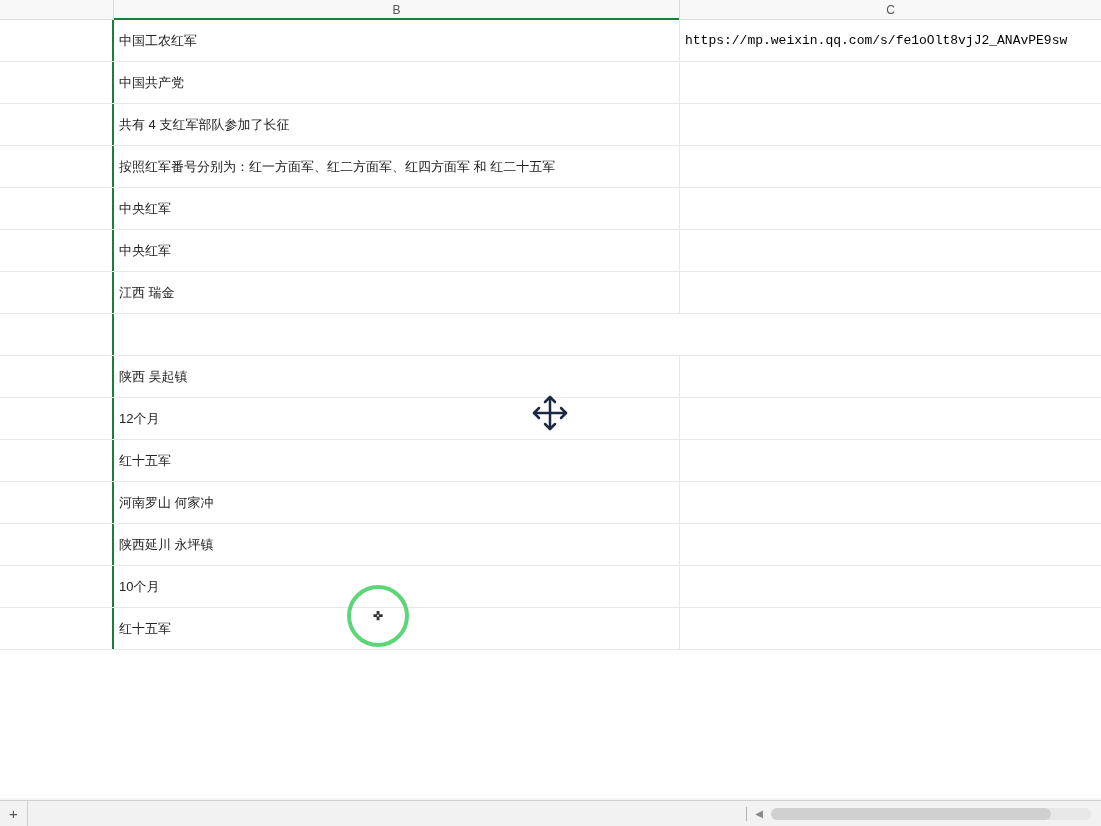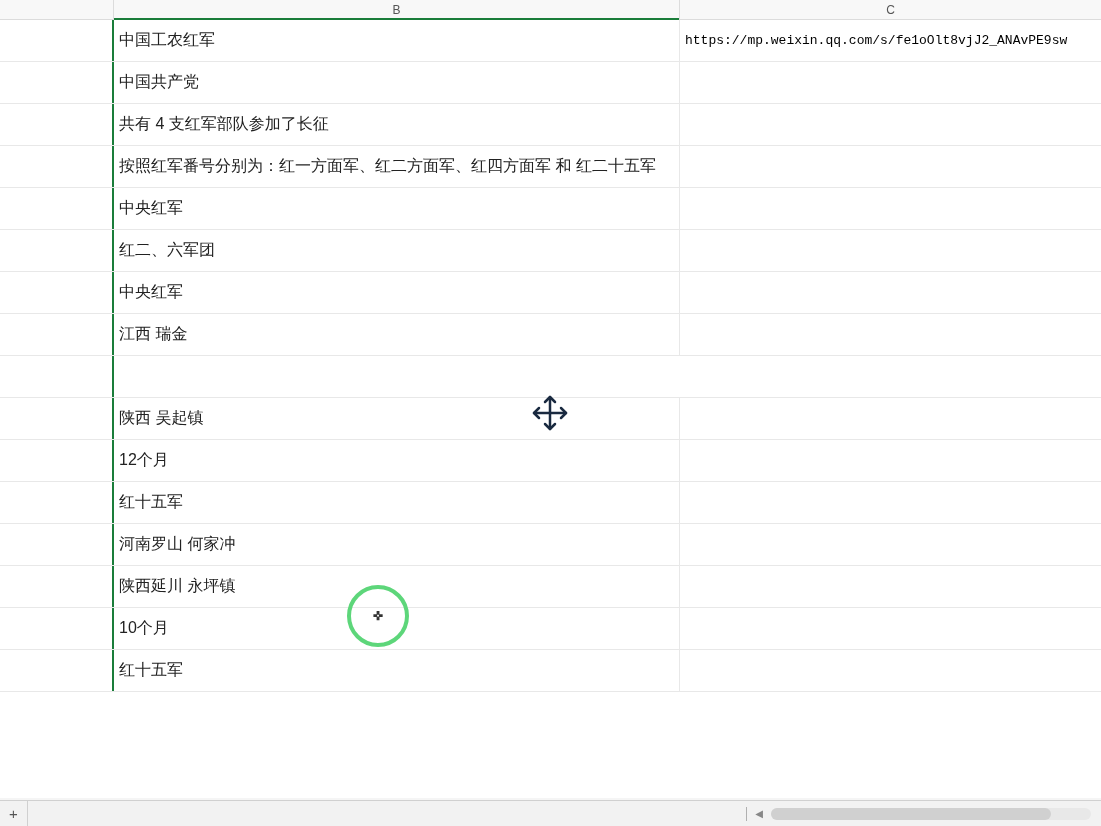--- a/index.html
+++ b/index.html
@@ -79,21 +79,21 @@
       width: 114px;
       border-right: 2px solid #1a7d3a;
     }
     
     .cell-b {
       width: 566px;
       border-right: 1px solid #e8e8e8;
       padding: 0 5px;
       display: flex;
       align-items: center;
-      font-size: 16px;
+      font-size: 13px;
       color: #222;
     }
     
     .cell-c {
       flex: 1;
       padding: 0 5px;
       display: flex;
       align-items: center;
       font-size: 13px;
       color: #000000;
@@ -219,25 +219,20 @@
       <div class="cell-c"></div>
     </div>
     <div class="data-row">
       <div class="cell-a"></div>
       <div class="cell-b">按照红军番号分别为：红一方面军、红二方面军、红四方面军 和 红二十五军</div>
       <div class="cell-c"></div>
     </div>
     <div class="data-row">
       <div class="cell-a"></div>
       <div class="cell-b">中央红军</div>
-      <div class="cell-c"></div>
-    </div>
-    <div class="data-row">
-      <div class="cell-a"></div>
-      <div class="cell-b">红二、六军团</div>
       <div class="cell-c"></div>
     </div>
     <div class="data-row">
       <div class="cell-a"></div>
       <div class="cell-b">中央红军</div>
       <div class="cell-c"></div>
     </div>
     <div class="data-row">
       <div class="cell-a"></div>
       <div class="cell-b">江西 瑞金</div>

